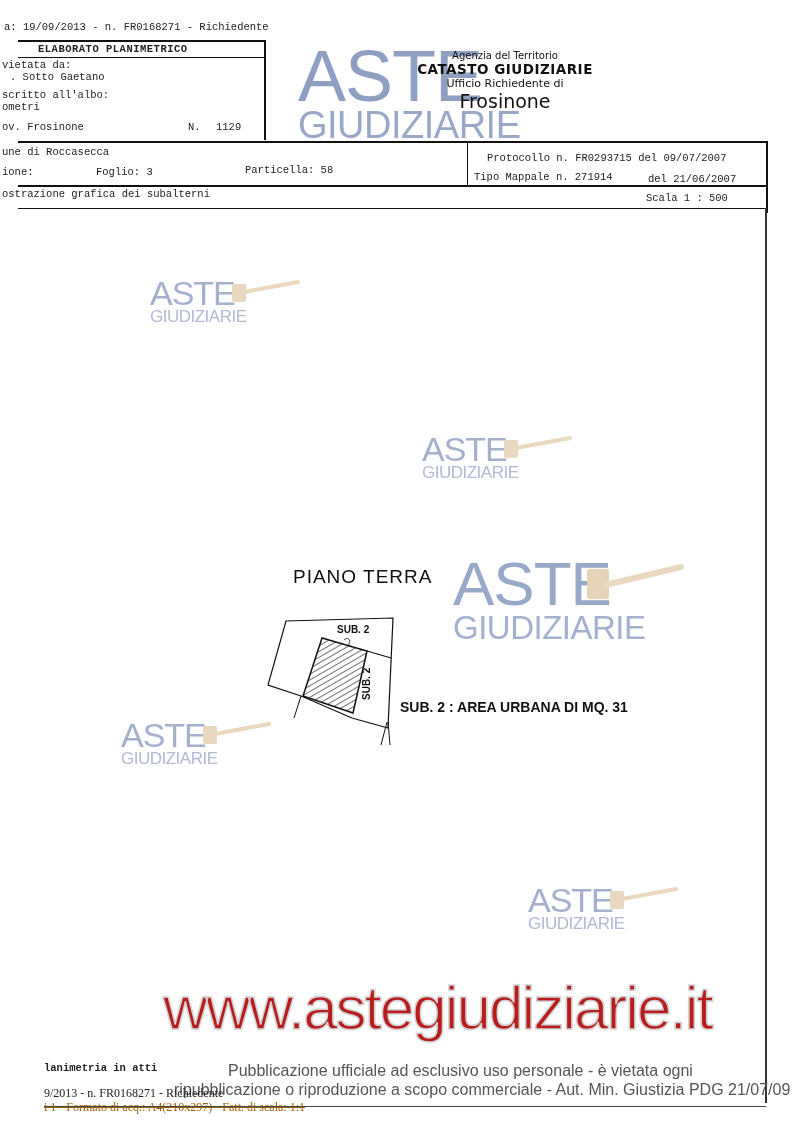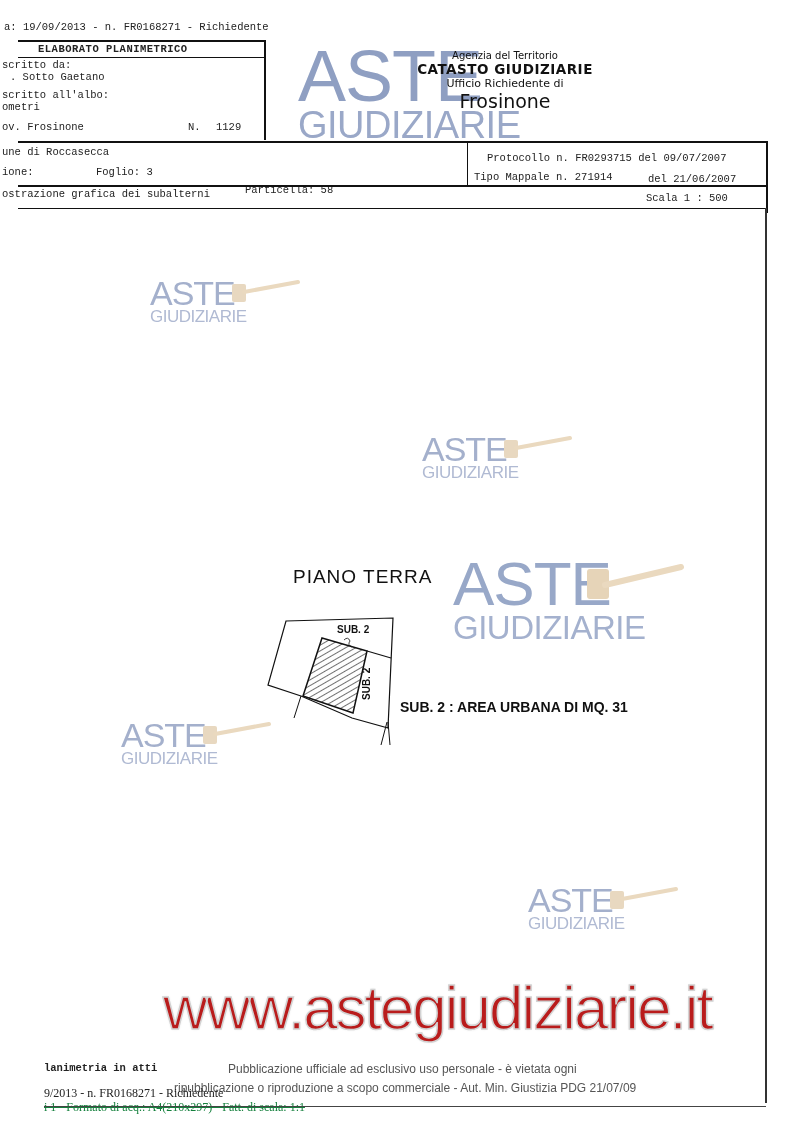--- a/index.html
+++ b/index.html
@@ -27,41 +27,41 @@
 
     .url-wm {
       position: absolute; left: 163px; top: 972px;
       font-family: "Liberation Sans", "DejaVu Sans", sans-serif;
       font-size: 62px; color: #b91c1c; letter-spacing: -2px;
       -webkit-text-stroke: 1.5px #d2d2d2;
       text-shadow: 0 0 3px #e0e0e0;
     }
     .notice {
       position: absolute; font-family: "Liberation Sans", "DejaVu Sans", sans-serif;
-      font-size: 12px; color: #555; white-space: nowrap;
+      font-size: 16px; color: #555; white-space: nowrap;
     }
     .agency { position: absolute; left: 400px; top: 50px; width: 210px; text-align: center; font-family: "DejaVu Sans", "Liberation Sans", sans-serif; color: #111; }
     .agency .a1 { font-size: 10px; }
     .agency .a2 { font-size: 13.5px; font-weight: bold; letter-spacing: 0.5px; }
     .agency .a3 { font-size: 11px; }
     .agency .a4 { font-size: 19px; }
 
     .plan-title { position: absolute; left: 293px; top: 566px; font-family: "Liberation Sans", "DejaVu Sans", sans-serif; font-size: 19px; letter-spacing: 1px; color: #111; }
     .plan-label { font-family: "Liberation Sans", "DejaVu Sans", sans-serif; font-weight: bold; font-size: 10px; color: #111; }
   </style>
 </head>
 <body>
 
 <div class="abs mono" style="left:4px;top:21px;">a: 19/09/2013 -  n. FR0168271 - Richiedente</div>
 
 <div class="hline" style="left:18px;top:40px;width:247px;"></div>
 <div class="hline" style="left:18px;top:57px;width:247px;height:1px;"></div>
 <div class="vline" style="left:264px;top:40px;height:100px;"></div>
 <div class="abs mono" style="left:38px;top:43px;font-weight:bold;letter-spacing:0.5px;">ELABORATO PLANIMETRICO</div>
-<div class="abs mono" style="left:2px;top:59px;">scritto da:</div>
+<div class="abs mono" style="left:2px;top:59px;">vietata da:</div>
 <div class="abs mono" style="left:10px;top:71px;">. Sotto Gaetano</div>
 <div class="abs mono" style="left:2px;top:89px;">scritto all'albo:</div>
 <div class="abs mono" style="left:2px;top:101px;">ometri</div>
 <div class="abs mono" style="left:2px;top:121px;">ov. Frosinone</div>
 <div class="abs mono" style="left:188px;top:121px;">N.</div>
 <div class="abs mono" style="left:216px;top:121px;">1129</div>
 
 <div class="wm wm-big" style="left:298px;top:40px;">
   <span class="aste">ASTE</span>
   <span class="giud">GIUDIZIARIE</span>
@@ -72,21 +72,21 @@
   <div class="a2">CATASTO GIUDIZIARIE</div>
   <div class="a3">Ufficio Richiedente di</div>
   <div class="a4">Frosinone</div>
 </div>
 
 <div class="hline" style="left:18px;top:141px;width:750px;"></div>
 
 <div class="abs mono" style="left:2px;top:146px;">une di Roccasecca</div>
 <div class="abs mono" style="left:2px;top:166px;">ione:</div>
 <div class="abs mono" style="left:96px;top:166px;">Foglio: 3</div>
-<div class="abs mono" style="left:245px;top:184px;">Particella: 58</div>
+<div class="abs mono" style="left:245px;top:164px;">Particella: 58</div>
 
 <div class="vline" style="left:467px;top:143px;height:42px;width:1px;"></div>
 <div class="vline" style="left:766px;top:143px;height:70px;"></div>
 <div class="abs mono" style="left:487px;top:152px;">Protocollo n. FR0293715 del 09/07/2007</div>
 <div class="abs mono" style="left:474px;top:171px;">Tipo Mappale n. 271914</div>
 <div class="abs mono" style="left:648px;top:173px;">del 21/06/2007</div>
 
 <div class="hline" style="left:18px;top:185px;width:750px;"></div>
 <div class="abs mono" style="left:2px;top:188px;">ostrazione grafica dei subalterni</div>
 <div class="abs mono" style="left:646px;top:192px;">Scala 1 : 500</div>
@@ -160,14 +160,14 @@
 <div class="abs plan-label" style="left:337px;top:624px;">SUB. 2</div>
 <div class="abs plan-label" style="left:361px;top:700px;transform:rotate(-90deg);transform-origin:left top;">SUB. 2</div>
 <div class="abs plan-label" style="left:400px;top:699px;font-size:14px;">SUB. 2 : AREA URBANA DI MQ. 31</div>
 
 <div class="url-wm">www.astegiudiziarie.it</div>
 
 <div class="abs mono" style="left:44px;top:1062px;font-weight:bold;">lanimetria in atti</div>
 <div class="notice" style="left:228px;top:1062px;">Pubblicazione ufficiale ad esclusivo uso personale - è vietata ogni</div>
 <div class="notice" style="left:174px;top:1081px;">ripubblicazione o riproduzione a scopo commerciale - Aut. Min. Giustizia PDG 21/07/09</div>
 <div class="abs" style="left:44px;top:1086px;font-family:'Liberation Serif','DejaVu Serif',serif;font-size:12px;color:#222;white-space:nowrap;">9/2013 - n. FR0168271 - Richiedente</div>
-<div class="abs" style="left:44px;top:1100px;font-family:'Liberation Serif','DejaVu Serif',serif;font-size:12px;color:#15803d;white-space:nowrap;text-decoration:line-through;">i 1 - Formato di acq.: A4(210x297) - Fatt. di scala: 1:1</div>
+<div class="abs" style="left:44px;top:1100px;font-family:'Liberation Serif','DejaVu Serif',serif;font-size:12px;color:#a16207;white-space:nowrap;text-decoration:line-through;">i 1 - Formato di acq.: A4(210x297) - Fatt. di scala: 1:1</div>
 <div class="hline" style="left:44px;top:1106px;width:722px;height:1px;background:#444;"></div>
 
 </body></html>

